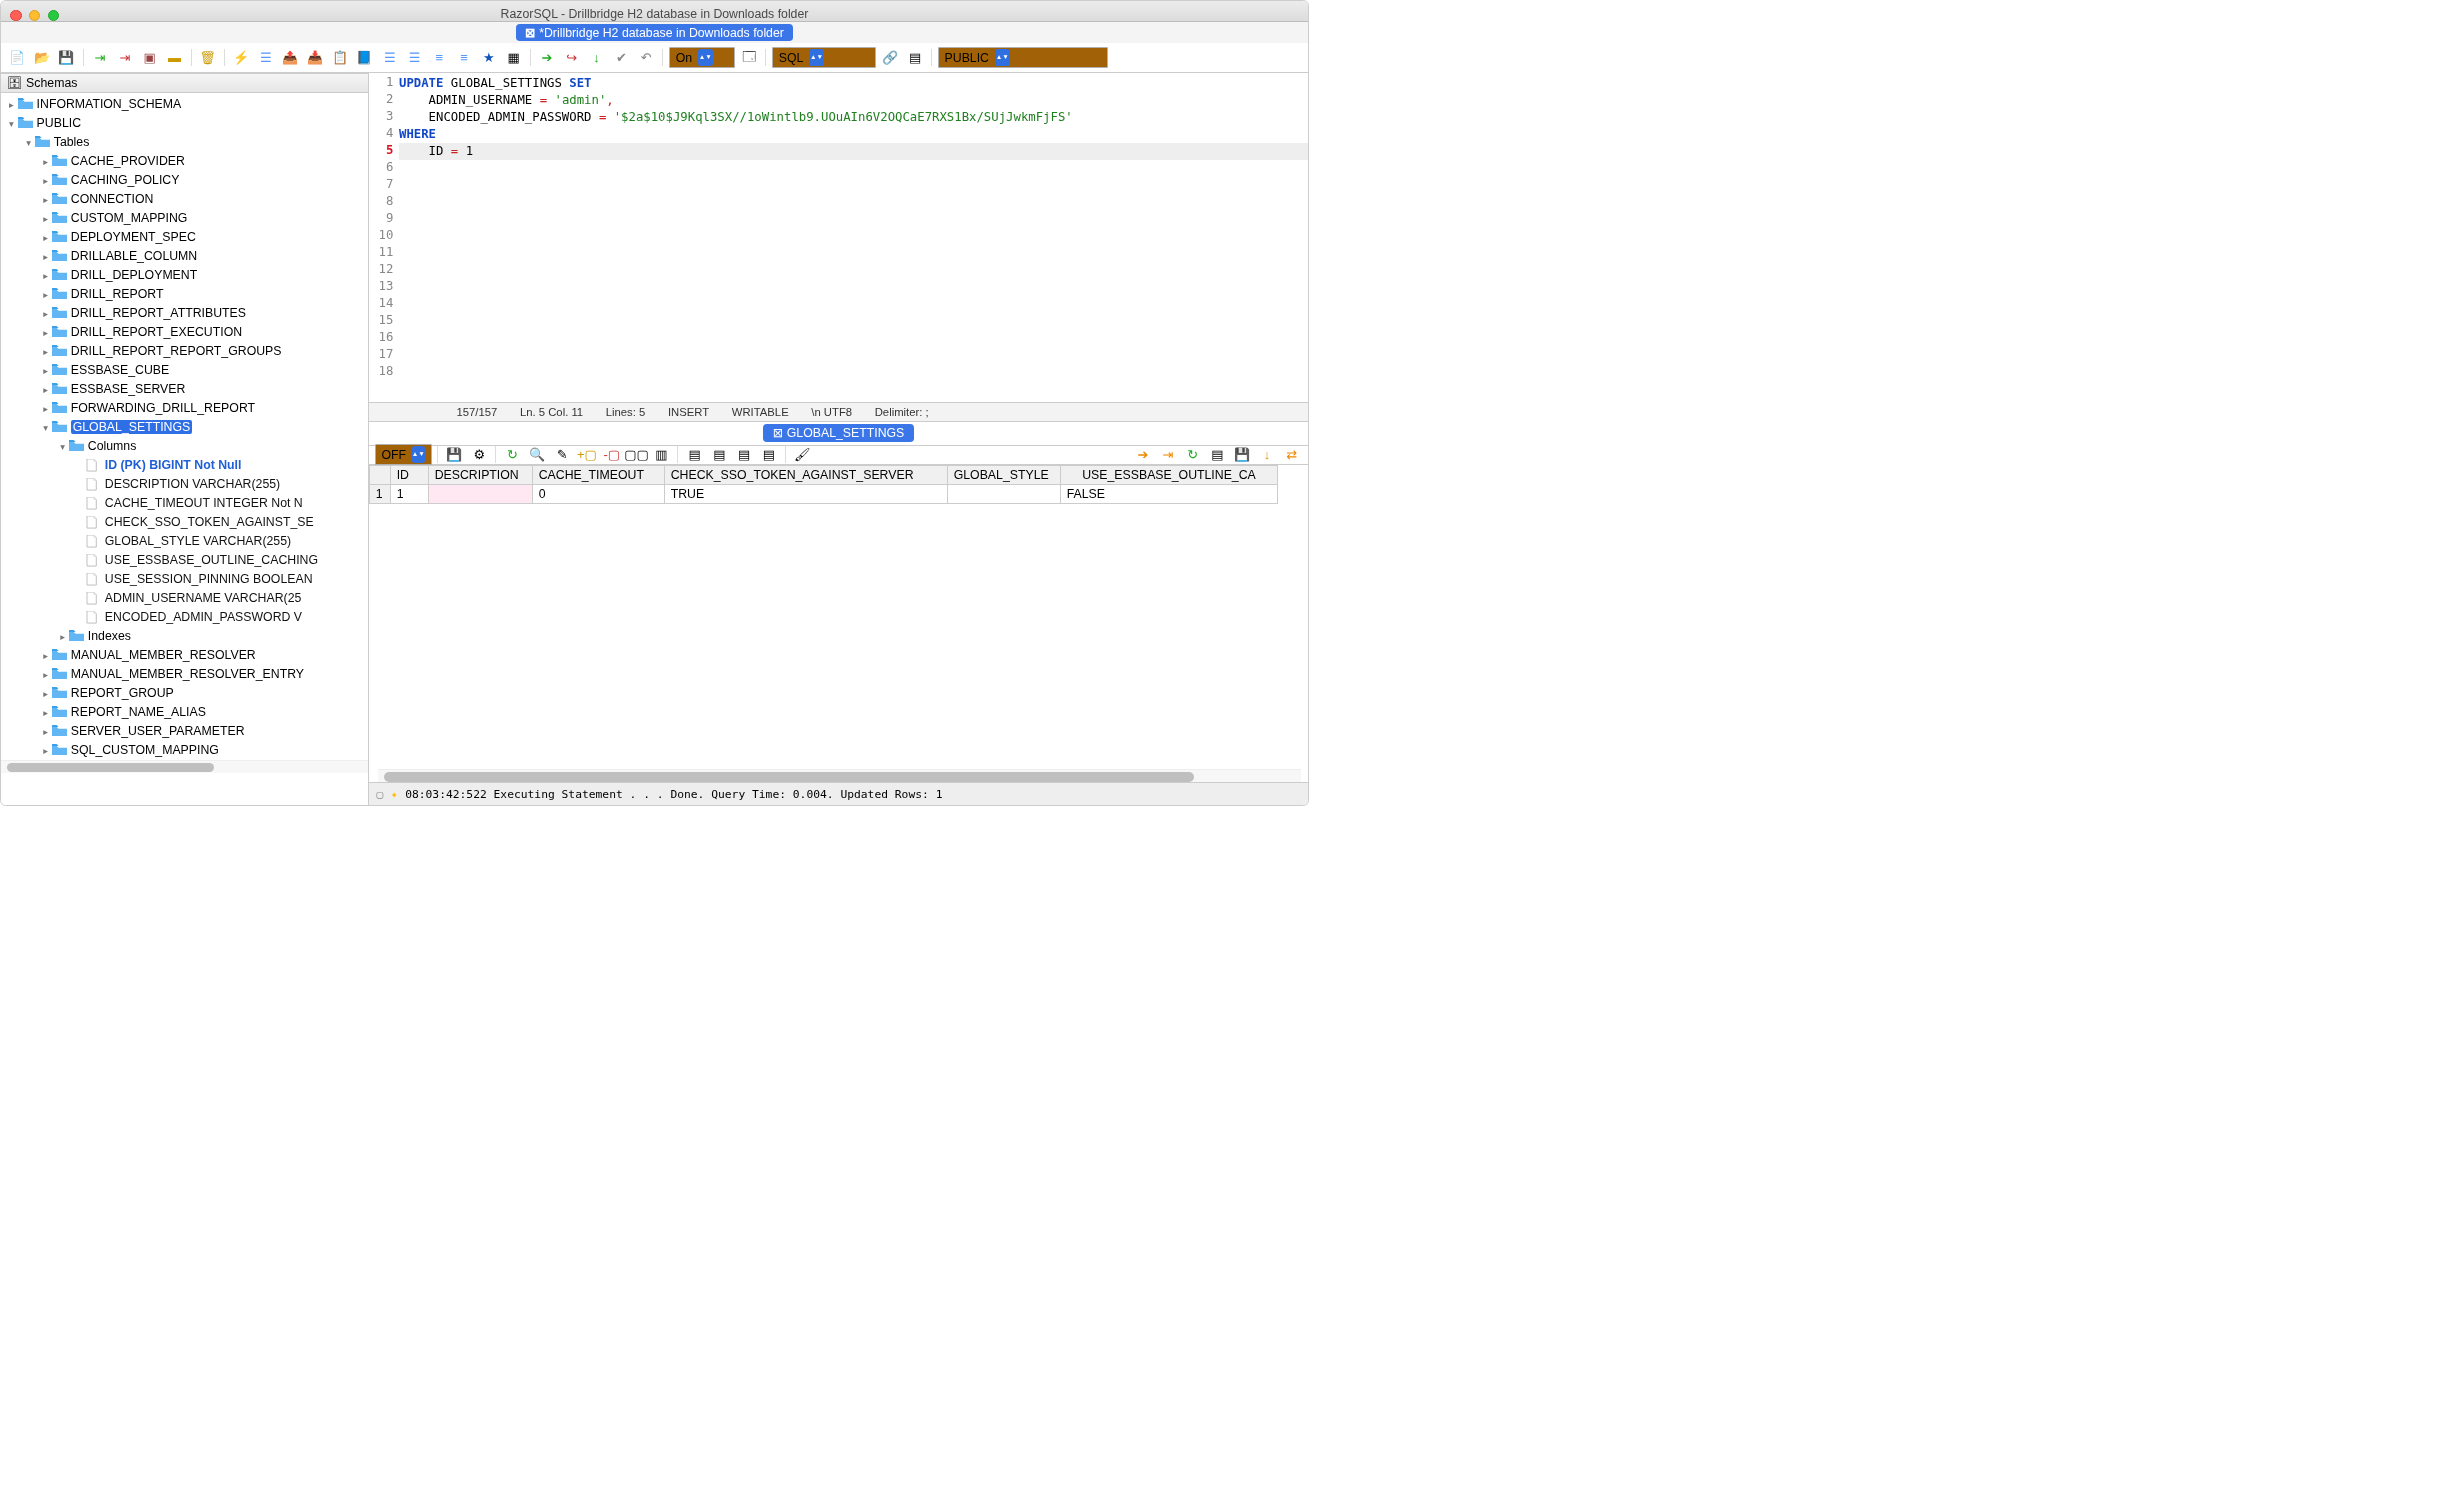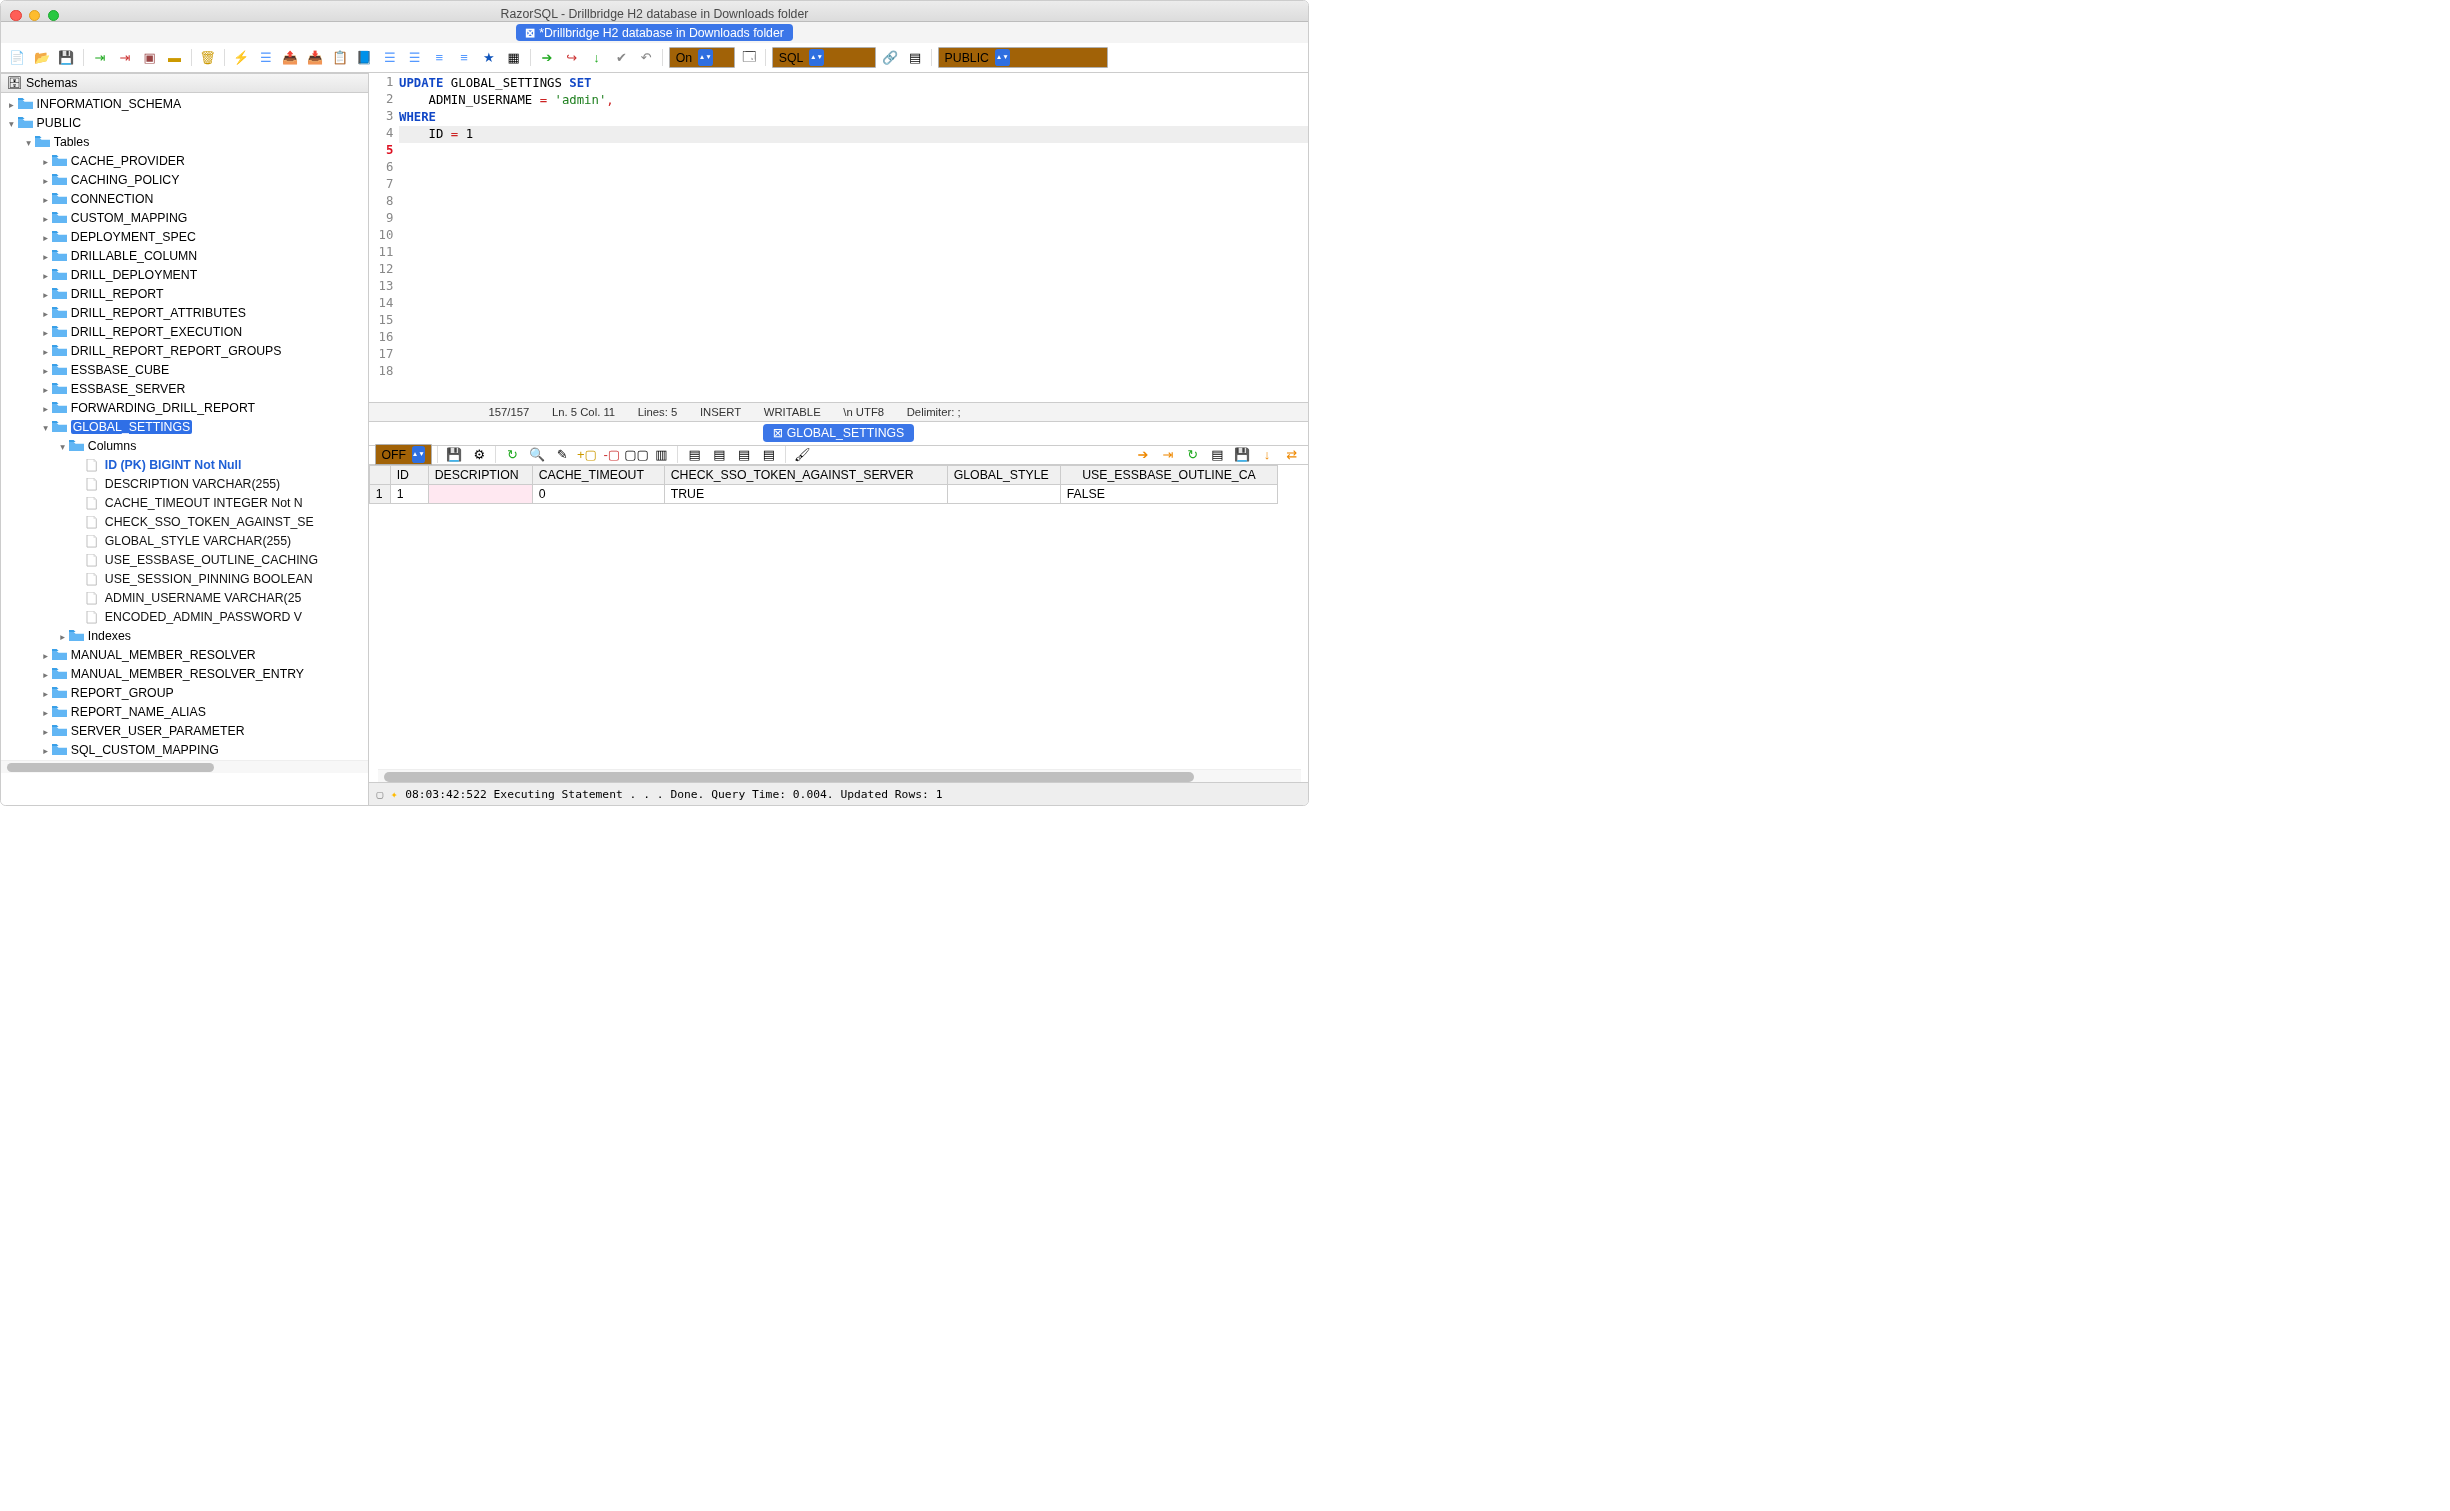--- a/index.html
+++ b/index.html
@@ -582,39 +582,40 @@
           <div class="">13</div>
           <div class="">14</div>
           <div class="">15</div>
           <div class="">16</div>
           <div class="">17</div>
           <div class="">18</div>
         </div>
       <div class="code" id="code">
           <div class=""><span class="kw">UPDATE</span>&nbsp;GLOBAL_SETTINGS&nbsp;<span class="kw">SET</span></div>
           <div class="">&nbsp;&nbsp;&nbsp;&nbsp;ADMIN_USERNAME&nbsp;<span class="op">=</span>&nbsp;<span class="str">'admin'</span><span class="op">,</span></div>
+          <div class="">&nbsp;&nbsp;&nbsp;&nbsp;ENCODED_ADMIN_PASSWORD&nbsp;<span class="op">=</span>&nbsp;<span class="str">'$2a$10$J9Kql3SX//1oWintlb9.UOuAIn6V2OQCaE7RXS1Bx/SUjJwkmFjFS'</span></div>
           <div class=""><span class="kw">WHERE</span></div>
           <div class="hl">&nbsp;&nbsp;&nbsp;&nbsp;ID&nbsp;<span class="op">=</span>&nbsp;1</div>
           <div class="">&nbsp;</div>
           <div class="">&nbsp;</div>
           <div class="">&nbsp;</div>
           <div class="">&nbsp;</div>
           <div class="">&nbsp;</div>
           <div class="">&nbsp;</div>
           <div class="">&nbsp;</div>
           <div class="">&nbsp;</div>
           <div class="">&nbsp;</div>
           <div class="">&nbsp;</div>
           <div class="">&nbsp;</div>
           <div class="">&nbsp;</div>
           <div class="">&nbsp;</div>
         </div>
     </div>
     <div class="status-strip">
-      <span style="margin-left:112px">157/157</span>
+      <span style="margin-left:80px">157/157</span>
       <span>Ln. 5 Col. 11</span>
       <span>Lines: 5</span>
       <span>INSERT</span>
       <span>WRITABLE</span>
       <span>\n  UTF8</span>
       <span>Delimiter: ;</span>
     </div>
 
     <div class="results-tab-row">
       <div class="results-tab">

